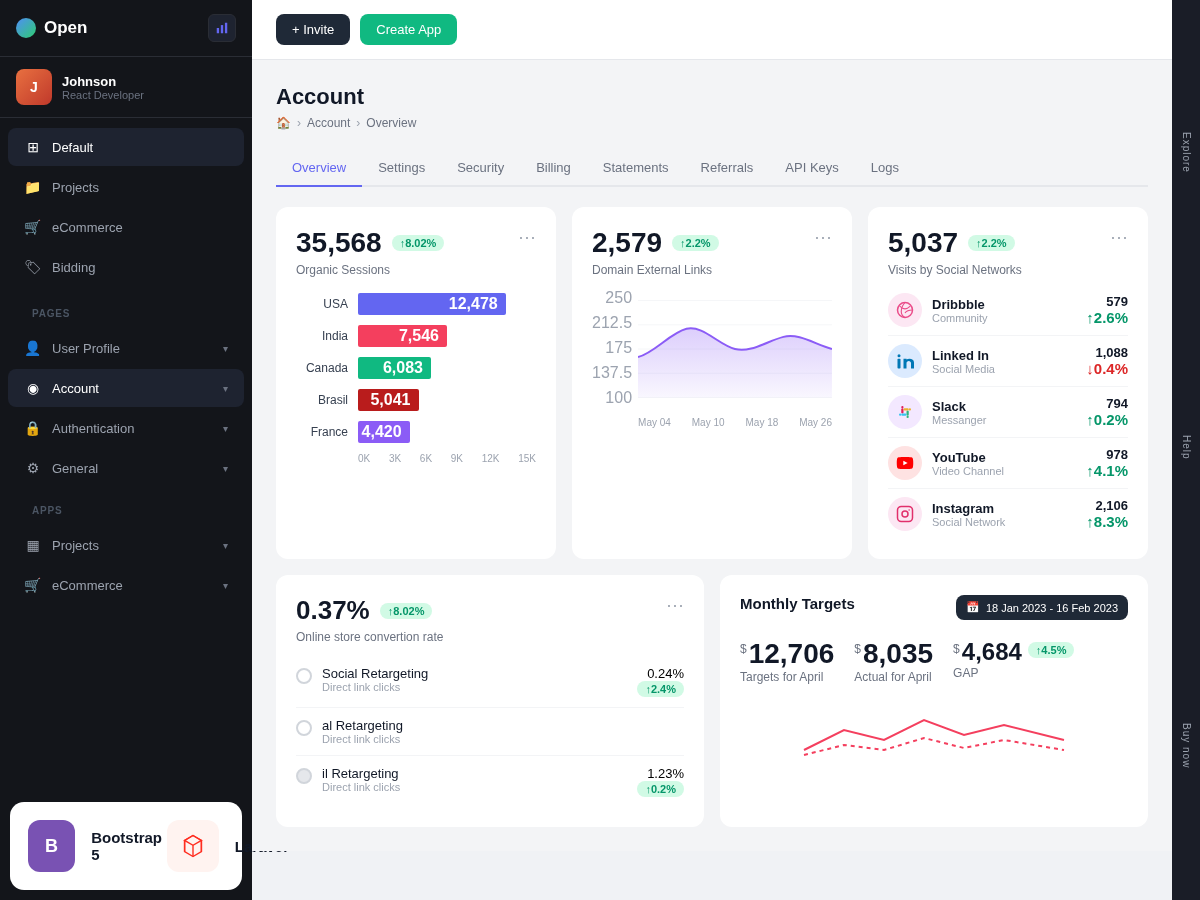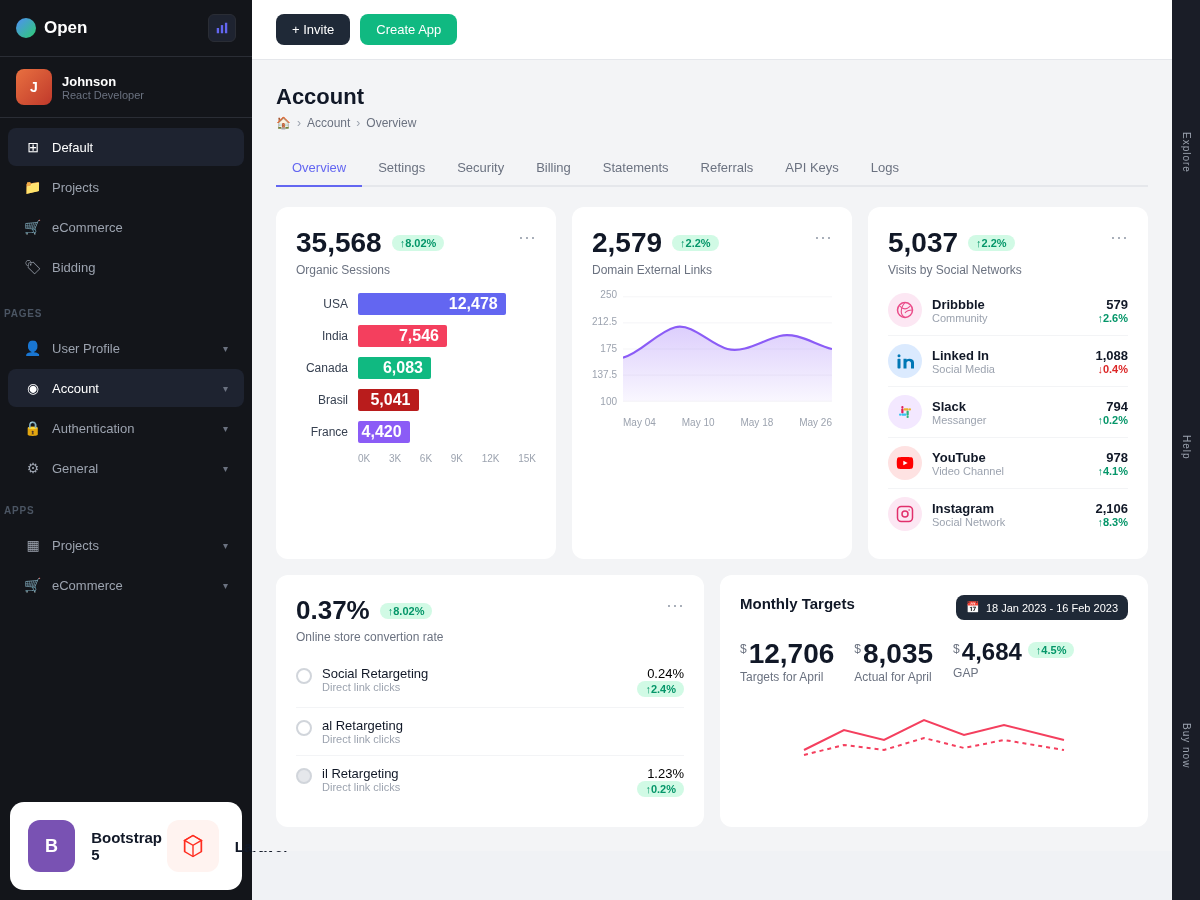--- a/index.html
+++ b/index.html
@@ -17,21 +17,21 @@
     .user-avatar { width: 36px; height: 36px; border-radius: 8px; background: linear-gradient(135deg, #e87040, #c0392b); display: flex; align-items: center; justify-content: center; font-size: 14px; font-weight: bold; color: #fff; overflow: hidden; }
     .user-info { display: flex; flex-direction: column; }
     .user-name { font-size: 13px; font-weight: 600; color: #fff; }
     .user-role { font-size: 11px; color: #6b7280; }
 
     .nav-item { display: flex; align-items: center; gap: 10px; padding: 10px 16px; cursor: pointer; border-radius: 8px; margin: 2px 8px; color: #9ca3af; font-size: 13px; font-weight: 500; }
     .nav-item.active { background: #1e2330; color: #fff; }
     .nav-item .nav-icon { width: 18px; height: 18px; display: flex; align-items: center; justify-content: center; font-size: 14px; }
     .nav-item .chevron { margin-left: auto; font-size: 10px; color: #6b7280; }
 
-    .section-label { padding: 12px 4px 4px; font-size: 10px; font-weight: 600; color: #4b5563; text-transform: uppercase; letter-spacing: 0.08em; }
+    .section-label { padding: 12px 32px 4px; font-size: 10px; font-weight: 600; color: #4b5563; text-transform: uppercase; letter-spacing: 0.08em; }
 
     
     .main-wrapper { flex: 1; display: flex; flex-direction: column; overflow: hidden; position: relative; }
     .topbar { background: #fff; border-bottom: 1px solid #e5e7eb; padding: 0 24px; height: 60px; display: flex; align-items: center; justify-content: space-between; }
     .search-box { display: flex; align-items: center; gap: 8px; background: #f9fafb; border: 1px solid #e5e7eb; border-radius: 8px; padding: 8px 14px; width: 260px; }
     .search-box input { border: none; background: transparent; outline: none; font-size: 13px; color: #6b7280; width: 100%; }
     .topbar-actions { display: flex; align-items: center; gap: 10px; }
     .btn-invite { background: #1f2937; color: #fff; border: none; border-radius: 8px; padding: 8px 16px; font-size: 13px; font-weight: 500; cursor: pointer; display: flex; align-items: center; gap: 6px; }
     .btn-create { background: #10b981; color: #fff; border: none; border-radius: 8px; padding: 8px 16px; font-size: 13px; font-weight: 500; cursor: pointer; }
 
@@ -66,21 +66,21 @@
 
     
     .social-list { margin-top: 8px; }
     .social-item { display: flex; align-items: center; gap: 10px; padding: 8px 0; border-bottom: 1px solid #f3f4f6; }
     .social-item:last-child { border-bottom: none; }
     .social-icon { width: 34px; height: 34px; border-radius: 50%; display: flex; align-items: center; justify-content: center; font-size: 14px; font-weight: bold; flex-shrink: 0; }
     .social-info { flex: 1; }
     .social-name { font-size: 13px; font-weight: 600; color: #111827; }
     .social-type { font-size: 11px; color: #9ca3af; }
     .social-count { font-size: 13px; font-weight: 600; color: #111827; text-align: right; }
-    .social-badge { font-size: 11px; font-weight: 600; text-align: right; }
+    .social-badge { font-size: 15px; font-weight: 600; text-align: right; }
 
     
     .bottom-row { display: grid; grid-template-columns: 1fr 1fr; gap: 16px; }
     .card-bottom { background: #fff; border-radius: 12px; padding: 20px; }
     .conversion-metric { font-size: 26px; font-weight: 700; color: #111827; display: flex; align-items: center; gap: 10px; margin-bottom: 4px; }
     .retargeting-item { display: flex; align-items: flex-start; gap: 10px; padding: 10px 0; border-bottom: 1px solid #f3f4f6; }
     .retargeting-item:last-child { border-bottom: none; }
     .retargeting-check { width: 16px; height: 16px; border-radius: 50%; border: 2px solid #d1d5db; margin-top: 2px; flex-shrink: 0; }
     .retargeting-name { font-size: 13px; font-weight: 500; color: #111827; }
     .retargeting-desc { font-size: 11px; color: #9ca3af; }
@@ -298,21 +298,21 @@
                 <span>2,579</span>
                 <span class="badge-up">↑2.2%</span>
               </div>
               <div class="card-sub">Domain External Links</div>
             </div>
             <span style="color:#9ca3af;cursor:pointer;font-size:18px;">···</span>
           </div>
 
           <div class="line-chart">
             <div style="display:flex;gap:0;">
-              <div style="display:flex;flex-direction:column;justify-content:space-between;font-size:10px;color:#9ca3af;text-align:right;padding-right:6px;height:120px;padding-bottom:2px;">
+              <div style="display:flex;flex-direction:column;justify-content:space-between;font-size:16px;color:#9ca3af;text-align:right;padding-right:6px;height:120px;padding-bottom:2px;">
                 <span>250</span>
                 <span>212.5</span>
                 <span>175</span>
                 <span>137.5</span>
                 <span>100</span>
               </div>
               <div style="flex:1;position:relative;">
                 <svg viewBox="0 0 240 120" xmlns="http://www.w3.org/2000/svg" style="width:100%;height:120px;">
                   <defs>
                     <linearGradient id="lineGrad" x1="0" y1="0" x2="0" y2="1">

